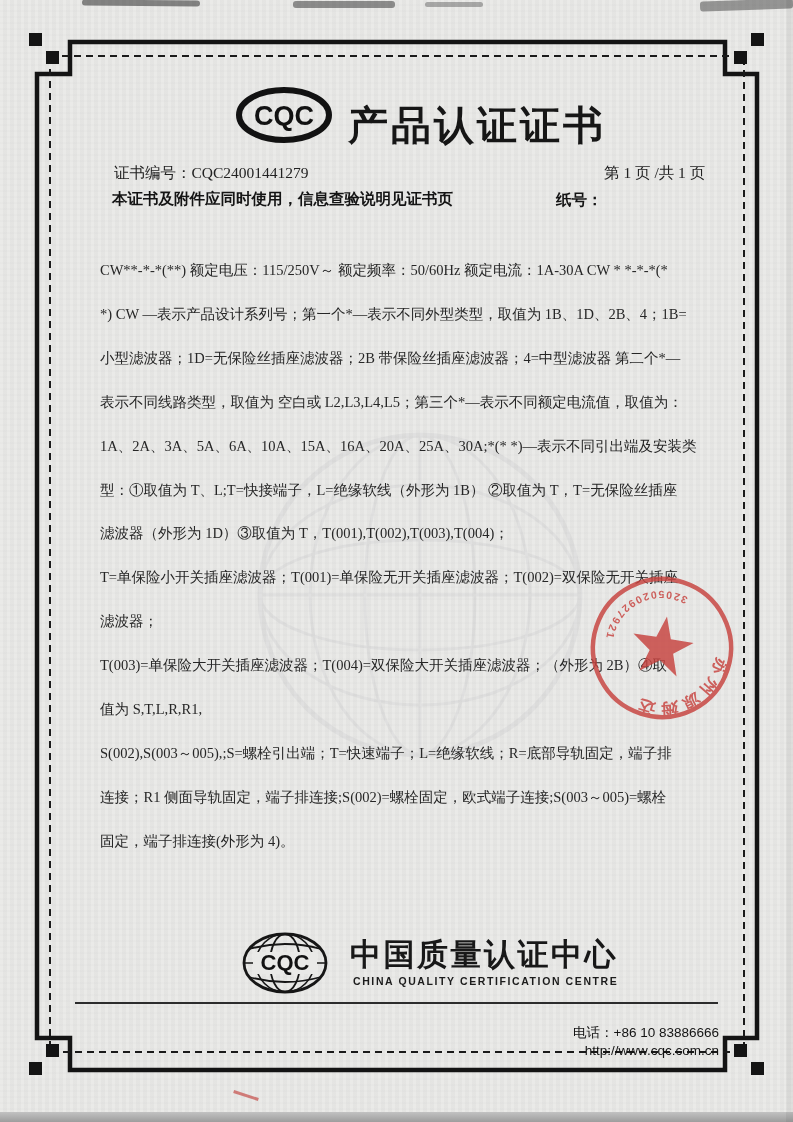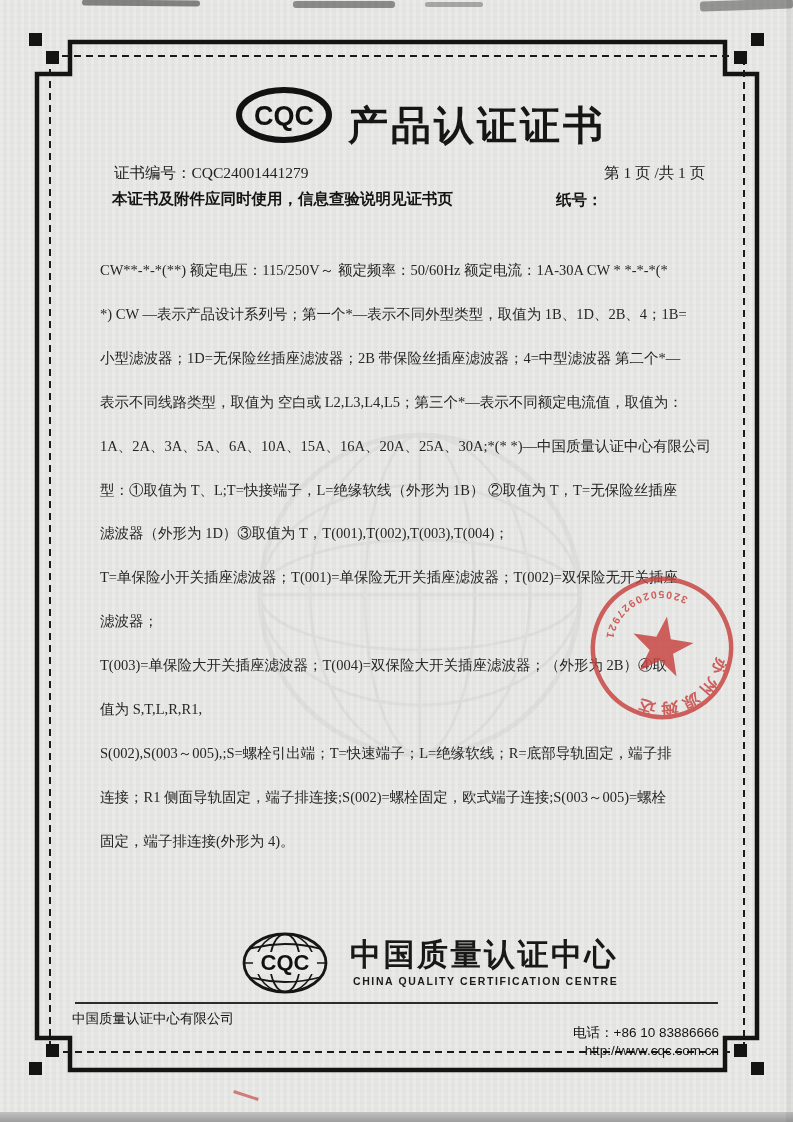--- a/index.html
+++ b/index.html
@@ -97,21 +97,21 @@
 </div>
 <div class="abs meta-serif page-info">第 1 页 /共 1 页</div>
 <div class="abs notice-line">本证书及附件应同时使用，信息查验说明见证书页</div>
 <div class="abs paper-line">纸号：</div>
 
 <div class="abs body-text">
   <div>CW**-*-*(**)  额定电压：115/250V～  额定频率：50/60Hz  额定电流：1A-30A CW * *-*-*(*</div>
   <div>*) CW —表示产品设计系列号；第一个*—表示不同外型类型，取值为 1B、1D、2B、4；1B=</div>
   <div>小型滤波器；1D=无保险丝插座滤波器；2B 带保险丝插座滤波器；4=中型滤波器 第二个*—</div>
   <div>表示不同线路类型，取值为 空白或 L2,L3,L4,L5；第三个*—表示不同额定电流值，取值为：</div>
-  <div>1A、2A、3A、5A、6A、10A、15A、16A、20A、25A、30A;*(* *)—中国质量认证中心有限公司</div>
+  <div>1A、2A、3A、5A、6A、10A、15A、16A、20A、25A、30A;*(* *)—表示不同引出端及安装类</div>
   <div>型：①取值为 T、L;T=快接端子，L=绝缘软线（外形为 1B） ②取值为 T，T=无保险丝插座</div>
   <div>滤波器（外形为 1D）③取值为 T，T(001),T(002),T(003),T(004)；</div>
   <div>T=单保险小开关插座滤波器；T(001)=单保险无开关插座滤波器；T(002)=双保险无开关插座</div>
   <div>滤波器；</div>
   <div>T(003)=单保险大开关插座滤波器；T(004)=双保险大开关插座滤波器；（外形为 2B）④取</div>
   <div>值为 S,T,L,R,R1,</div>
   <div>S(002),S(003～005),;S=螺栓引出端；T=快速端子；L=绝缘软线；R=底部导轨固定，端子排</div>
   <div>连接；R1 侧面导轨固定，端子排连接;S(002)=螺栓固定，欧式端子连接;S(003～005)=螺栓</div>
   <div>固定，端子排连接(外形为 4)。</div>
 </div>
@@ -140,21 +140,20 @@
   <line x1="3" y1="32" x2="85" y2="32" stroke="#161616" stroke-width="1.6"></line>
   <rect x="12" y="21" width="64" height="22" fill="#e9e9e7"></rect>
   <text x="44" y="39" text-anchor="middle" font-family="Liberation Sans, sans-serif" font-size="22" font-weight="bold" fill="#121212">CQC</text>
 </svg>
 <div class="abs org-cn">中国质量认证中心</div>
 <div class="abs org-en">CHINA QUALITY CERTIFICATION CENTRE</div>
 
 <div class="abs divider"></div>
 
 <div class="abs footer-left">
-  <div>中国质量认证中心有限公司</div>
 </div>
 <div class="abs footer-right">
   <div>电话：+86 10 83886666</div>
   <div>http://www.cqc.com.cn</div>
 </div>
 
 <div class="abs smudge s1"></div>
 <div class="abs smudge s2"></div>
 <div class="abs smudge s3"></div>
 <div class="abs smudge s4"></div>

